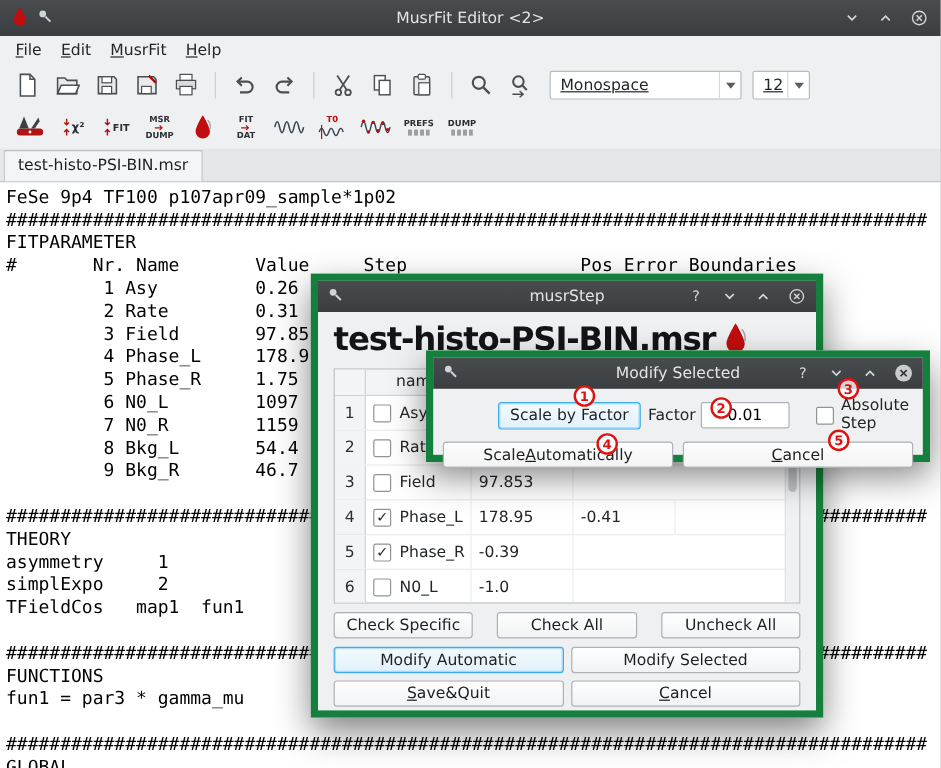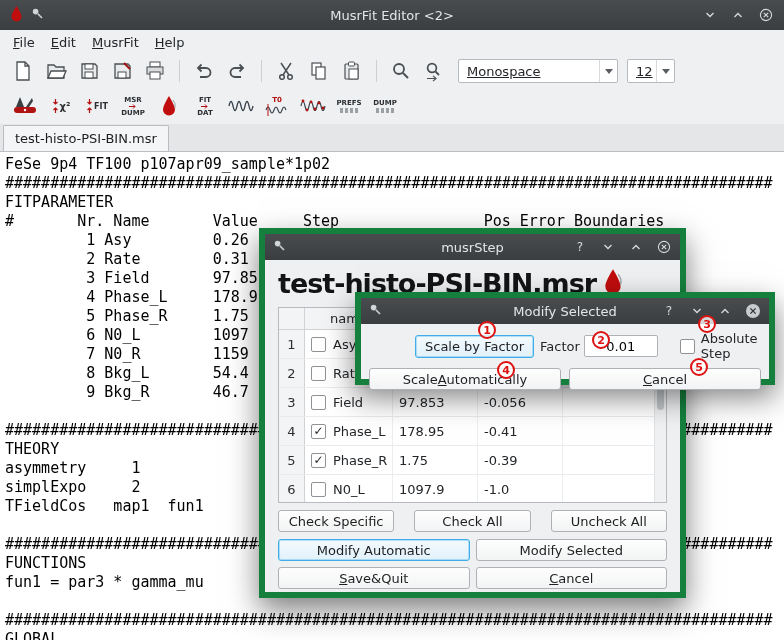--- a/index.html
+++ b/index.html
@@ -396,50 +396,47 @@
           <div class="ms-cell"></div>
           <div class="ms-cell last"></div>
         </div>
         <div class="ms-row">
           <div class="ms-cell gutter">3</div>
           <div class="ms-cell">
               <span class="cb"></span>
               <span>Field</span>
             </div>
           <div class="ms-cell">97.853</div>
-          <div class="ms-cell">-0.056</div>
           <div class="ms-cell last"></div>
         </div>
         <div class="ms-row">
           <div class="ms-cell gutter">4</div>
           <div class="ms-cell">
               <span class="cb">✓</span>
               <span>Phase_L</span>
             </div>
           <div class="ms-cell">178.95</div>
           <div class="ms-cell">-0.41</div>
           <div class="ms-cell last"></div>
         </div>
         <div class="ms-row">
           <div class="ms-cell gutter">5</div>
           <div class="ms-cell">
               <span class="cb">✓</span>
               <span>Phase_R</span>
             </div>
-          <div class="ms-cell">1.75</div>
           <div class="ms-cell">-0.39</div>
           <div class="ms-cell last"></div>
         </div>
         <div class="ms-row">
           <div class="ms-cell gutter">6</div>
           <div class="ms-cell">
               <span class="cb"></span>
               <span>N0_L</span>
             </div>
-          <div class="ms-cell">1097.9</div>
           <div class="ms-cell">-1.0</div>
           <div class="ms-cell last"></div>
         </div>
         <div class="ms-scroll">
             <div class="handle"></div>
           </div>
       </div>
       <div class="ms-btnrow3">
         <div class="btn">Check Specific</div>
         <div class="btn">Check All</div>

